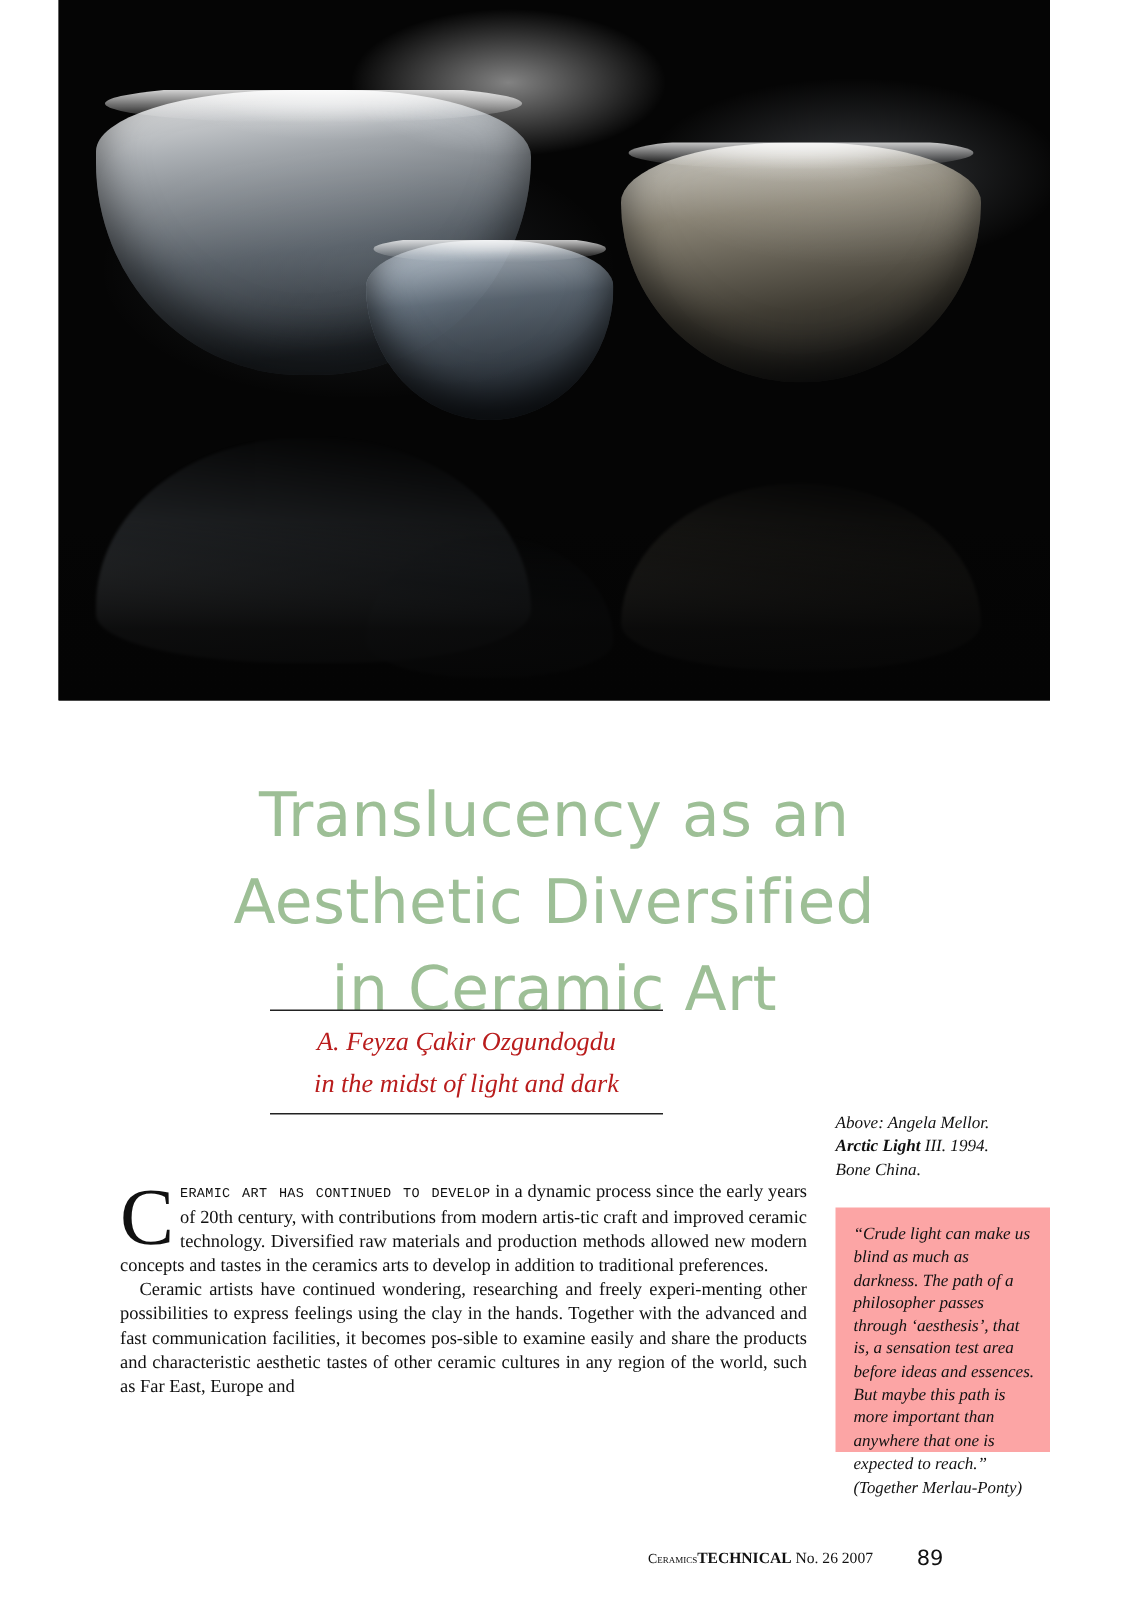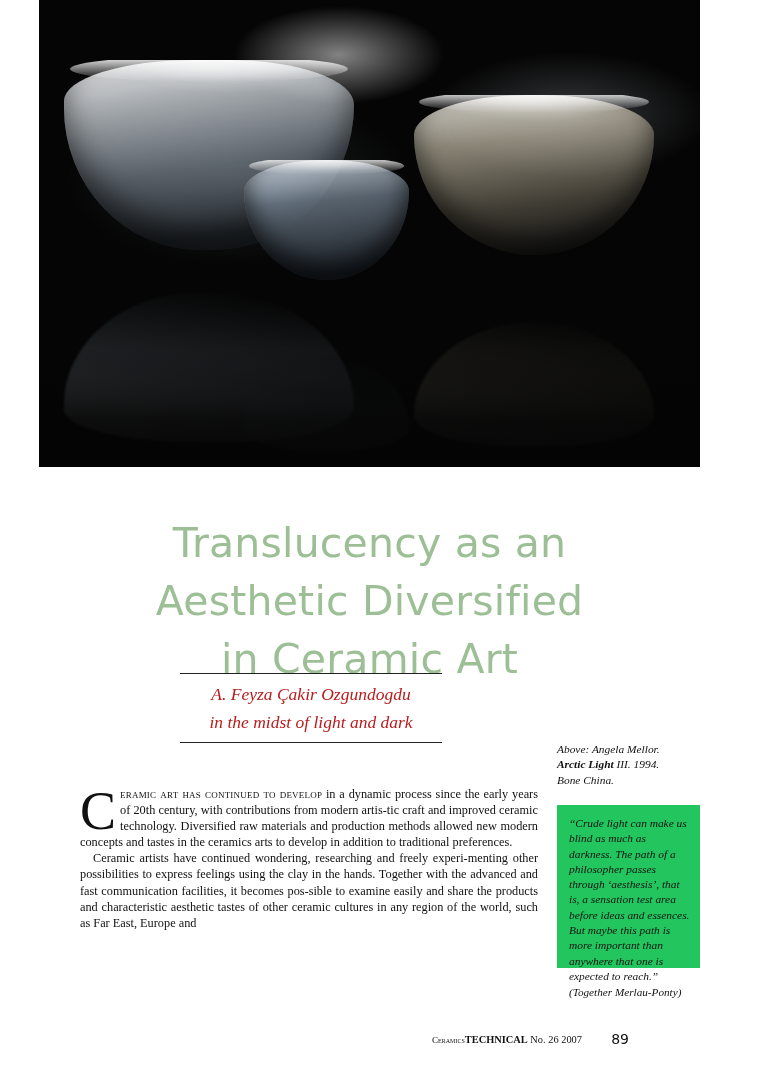--- a/index.html
+++ b/index.html
@@ -182,20 +182,21 @@
   #bodycol .dropcap {
     float: left;
     font-size: 54px;
     line-height: 42px;
     padding: 4px 4px 0 0;
     font-family: "Liberation Serif", serif;
   }
   #bodycol .sc {
     font-variant: small-caps;
     letter-spacing: 0.2px;
+    font-family: Liberation Mono, monospace;
   }
 
   
   #caption {
     position: absolute;
     left: 557px;
     top: 742px;
     width: 143px;
     font-family: "Liberation Serif", serif;
     font-style: italic;
@@ -204,21 +205,21 @@
     color: #111;
   }
   #caption b { font-style: italic; font-weight: bold; text-align: right; }
 
   #quotebox {
     position: absolute;
     left: 557px;
     top: 805px;
     width: 143px;
     height: 163px;
-    background: #22c55e;
+    background: #fca5a5;
     box-sizing: border-box;
     padding: 11px 10px 8px 12px;
   }
   #quotebox .q {
     font-family: "Liberation Serif", serif;
     font-style: italic;
     font-size: 11.4px;
     line-height: 15.3px;
     color: #111;
     margin: 0;

